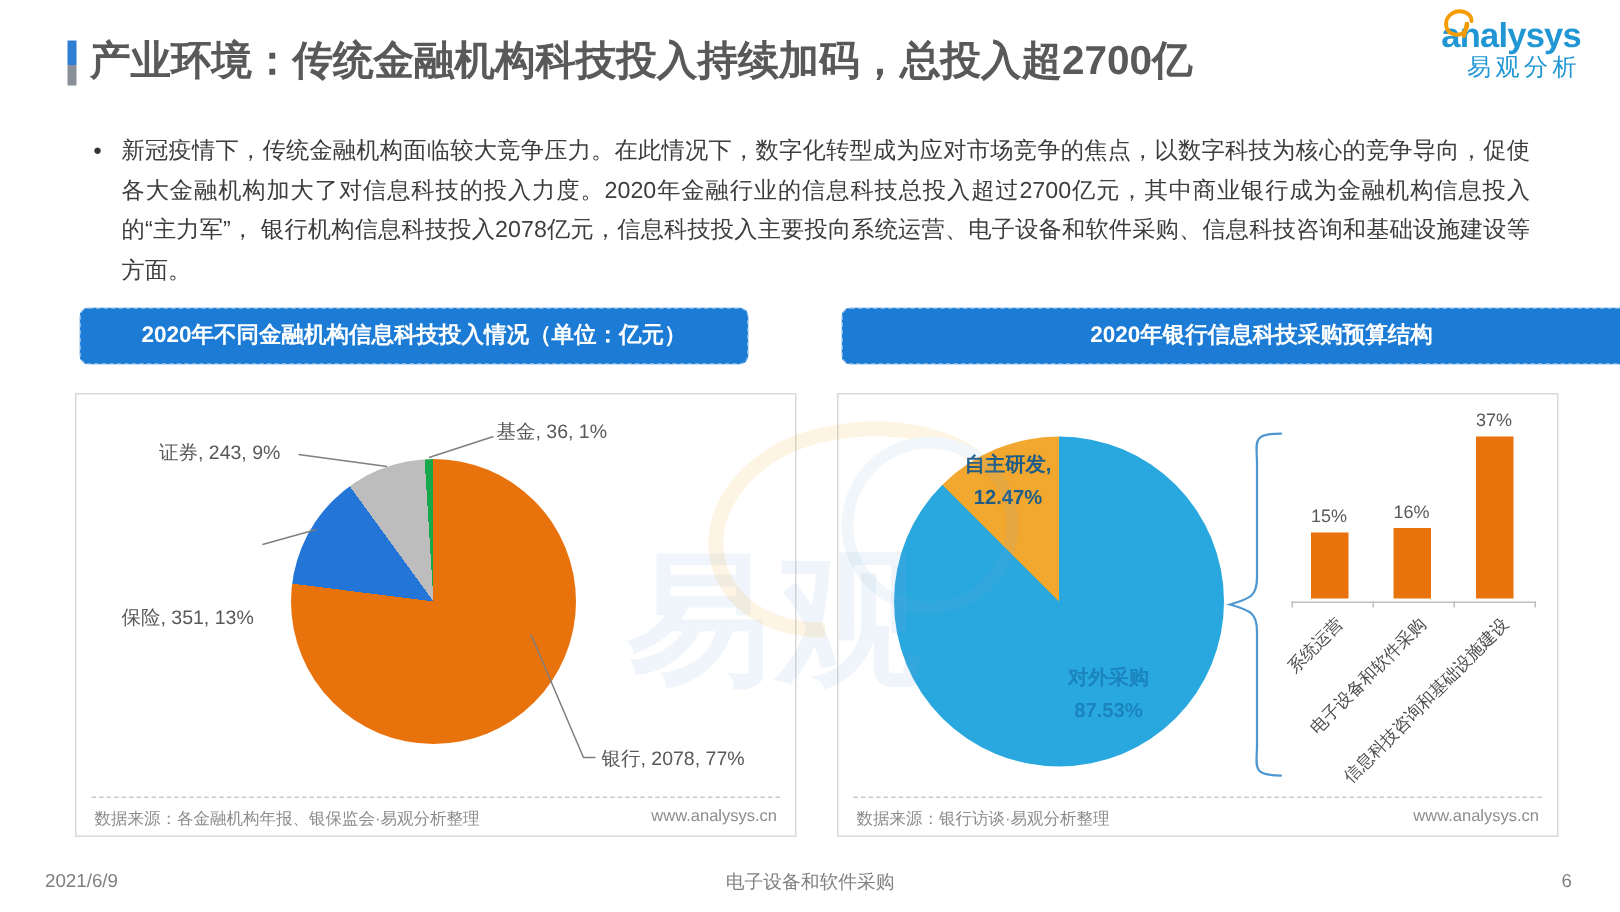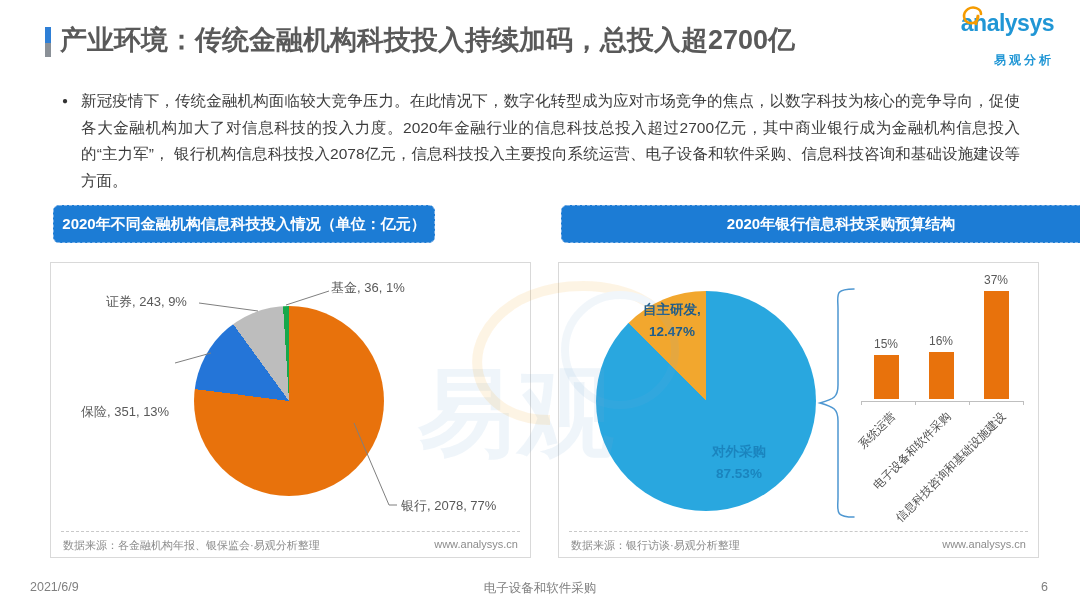--- a/index.html
+++ b/index.html
@@ -7,31 +7,31 @@
   .page { position:relative; width:1080px; height:608px; background:#fff; overflow:hidden; }
 
   
   .accent-bar { position:absolute; left:45px; top:27px; width:6px; height:30px;
     background:linear-gradient(180deg,#2E7FD6 0 55%, #8A9097 55% 100%); }
   .title { position:absolute; left:60px; top:22px; font-size:27px; font-weight:bold; color:#595959; white-space:nowrap; }
   .logo { position:absolute; right:26px; top:12px; text-align:right; line-height:1; }
   .logo-row { position:relative; display:inline-block; }
   .logo-swirl { position:absolute; left:-6px; top:-8px; }
   .logo-brand { font-size:23px; font-weight:bold; color:#2096D5; letter-spacing:-0.5px; }
-  .logo-cn { font-size:12px; font-weight:bold; color:#2096D5; letter-spacing:3px; margin-top:19px; }
+  .logo-cn { font-size:16px; font-weight:normal; color:#2096D5; letter-spacing:3px; margin-top:3px; }
 
   
   .summary { position:absolute; left:62px; top:88px; width:958px; display:flex; gap:13px; }
   .bullet-dot { font-size:10px; color:#333; margin-top:7px; flex:0 0 auto; }
   .summary-text { font-size:15.5px; line-height:26.5px; color:#3D3D3D; text-align:justify; }
 
   
   .chart-header { position:absolute; height:38px; background:#1C7CD5; border:1px dashed #7FB2E6; border-radius:6px;
     color:#fff; font-weight:bold; font-size:15px; text-align:center; line-height:36px; }
-  .chart-header.left { left:53px; top:205px; width:382px; }
+  .chart-header.left { left:53px; top:205px; width:446px; }
   .chart-header.right { left:561px; top:205px; width:560px; }
 
   
   .panel { position:absolute; top:262px; width:481px; height:296px; border:1px solid #D9D9D9; background:#fff; }
   .panel.left { left:50px;text-decoration:underline; }
   .panel.right { left:558px; }
 
   .pie { position:absolute; border-radius:50%; }
   .pie.institutions { left:143px; top:43px; width:190px; height:190px; }
   .pie.procurement { left:37px; top:28px; width:220px; height:220px; }

